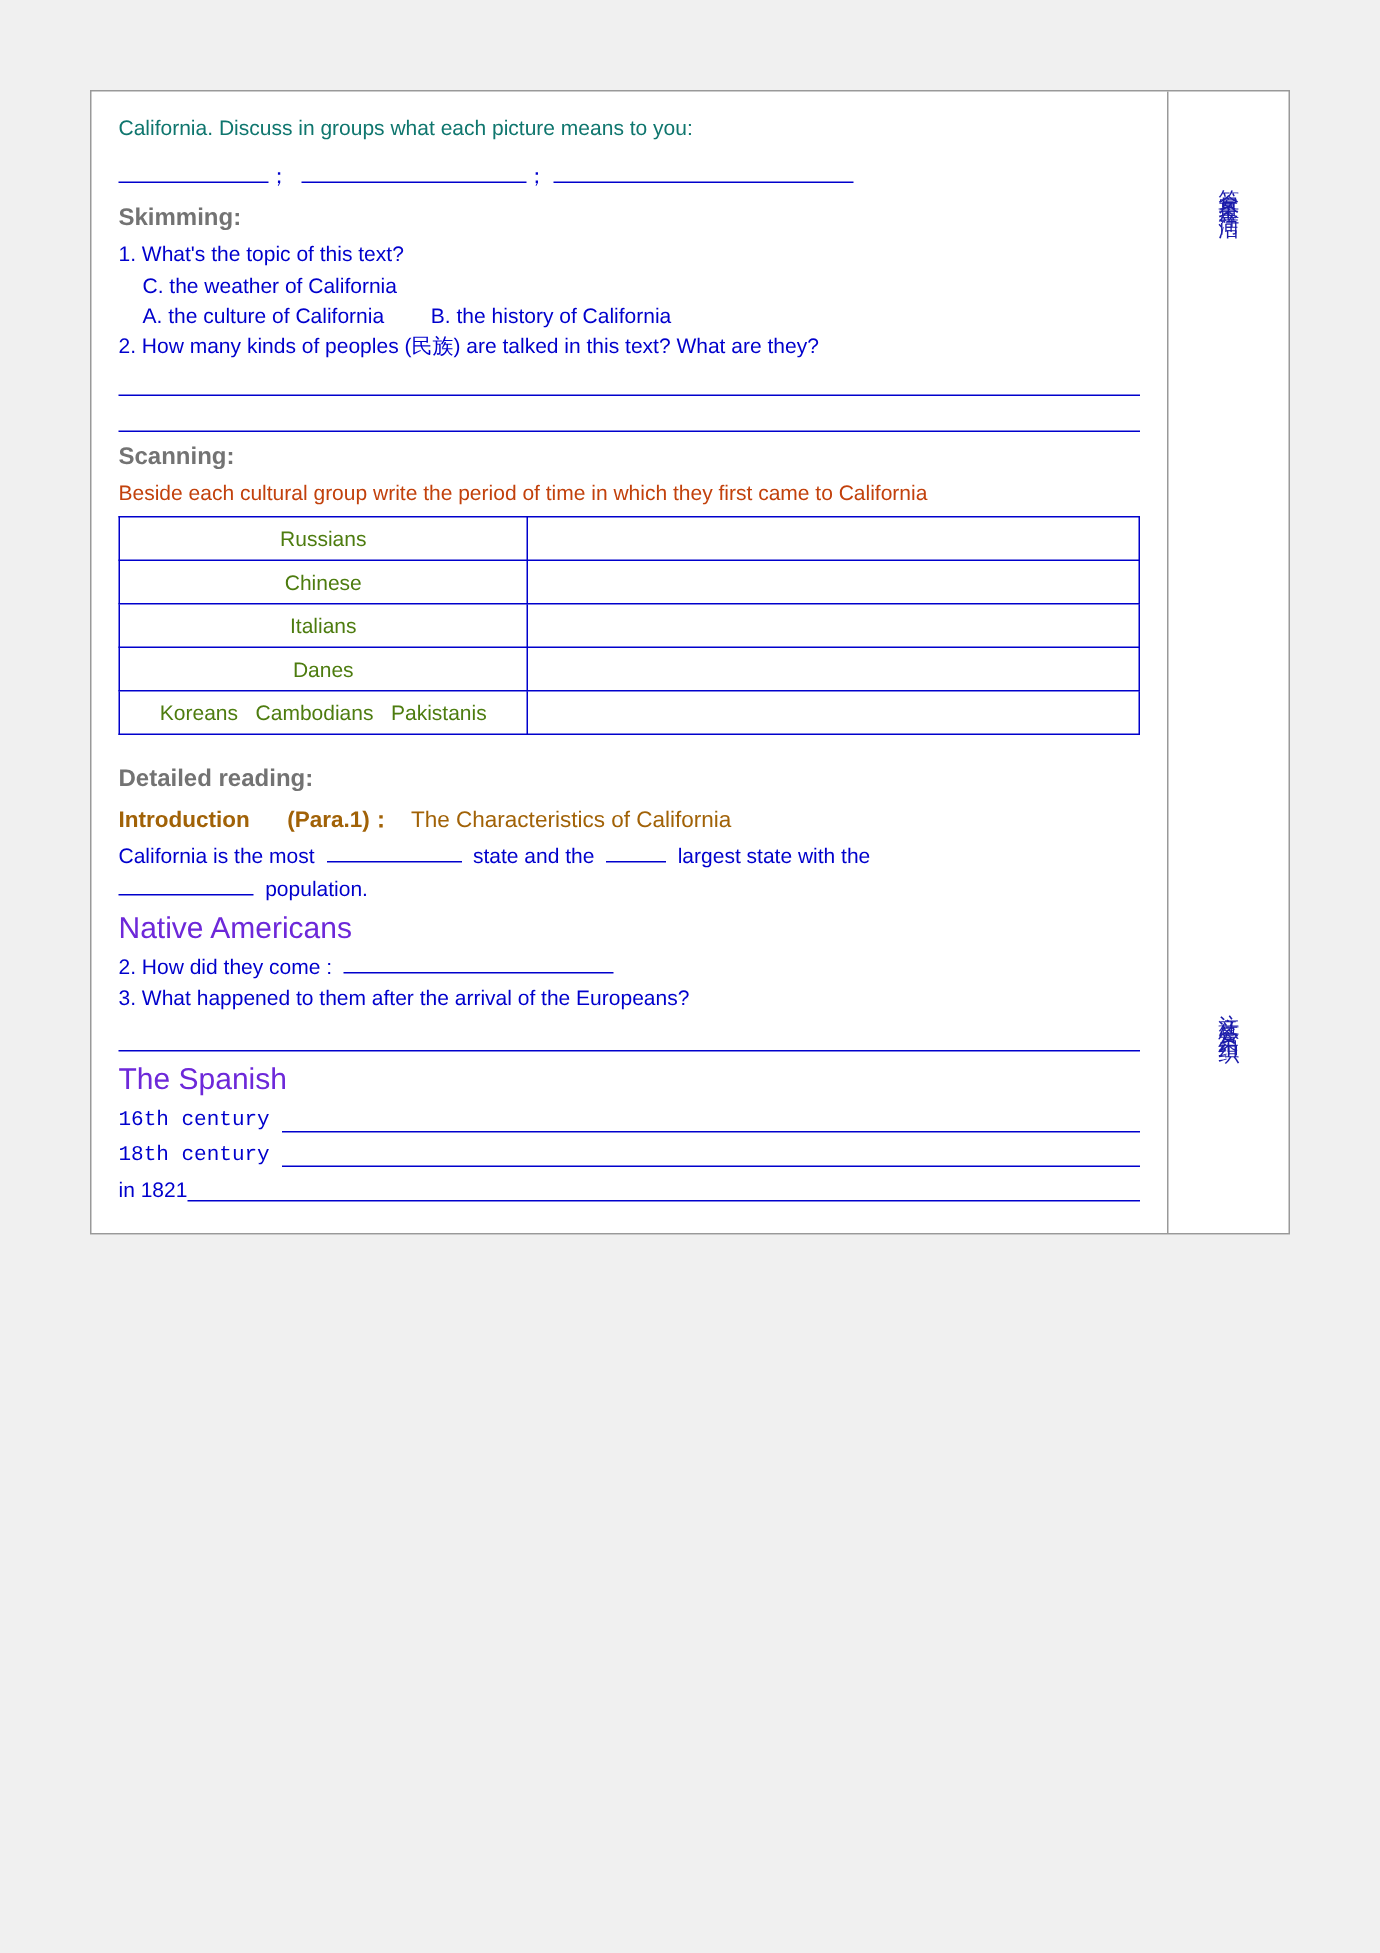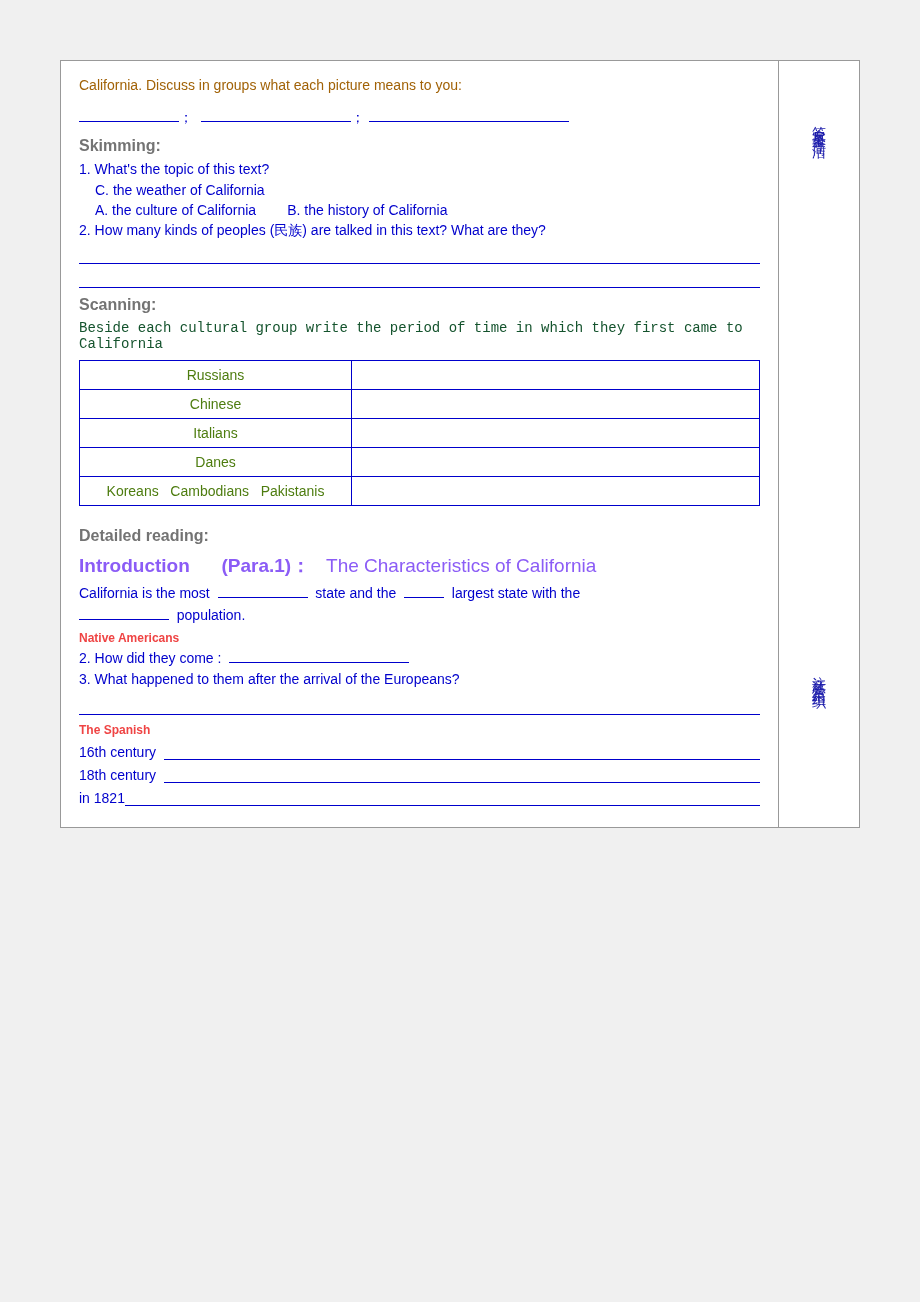--- a/index.html
+++ b/index.html
@@ -41,21 +41,21 @@
       align-items: center;
       gap: 8px;
     }
 
     p, div {
       color: #0000cc;
     }
 
     .intro-line {
       font-size: 14px;
-      color: #a16207;
+      color: #0f766e;
       margin-bottom: 16px;
     }
 
     .blank-line {
       border-bottom: 1px solid #0000cc;
       display: inline-block;
       min-width: 80px;
     }
 
     .section-heading {
@@ -72,23 +72,22 @@
     }
 
     .answer-options {
       font-size: 14px;
       color: #0000cc;
       margin: 4px 0 4px 16px;
     }
 
     .scanning-intro {
       font-size: 14px;
-      color: #14532d;
+      color: #c2410c;
       margin: 6px 0;
-      font-family: Liberation Mono, monospace;
     }
 
     table {
       border-collapse: collapse;
       width: 100%;
       margin: 8px 0;
     }
 
     table td {
       border: 1px solid #0000cc;
@@ -107,42 +106,42 @@
       width: 60%;
     }
 
     .detail-section {
       font-size: 14px;
       color: #0000cc;
       margin: 6px 0;
     }
 
     .intro-para {
-      font-size: 19px;
+      font-size: 15px;
       font-weight: bold;
-      color: #8b5cf6;
+      color: #a16207;
       margin: 8px 0 4px 0;
     }
 
     .fill-blank {
       border-bottom: 1px solid #0000cc;
       display: inline-block;
       min-width: 90px;
     }
 
     .fill-blank-short {
       border-bottom: 1px solid #0000cc;
       display: inline-block;
       min-width: 40px;
     }
 
     .subheading {
-      font-size: 12px;
-      font-weight: bold;
-      color: #ef4444;
+      font-size: 20px;
+      font-weight: normal;
+      color: #6d28d9;
       margin: 8px 0 4px 0;
     }
 
     .item-line {
       font-size: 14px;
       color: #0000cc;
       margin: 5px 0;
     }
 
     .item-answer-line {
@@ -157,20 +156,21 @@
       margin: 6px 0;
       height: 18px;
     }
 
     .century-line {
       font-size: 14px;
       color: #0000cc;
       margin: 5px 0;
       display: flex;
       align-items: flex-end;
+      font-family: Liberation Mono, monospace;
     }
 
     .century-blank {
       border-bottom: 1px solid #0000cc;
       flex: 1;
       margin-left: 8px;
       height: 18px;
     }
 
     .in1821-line {

